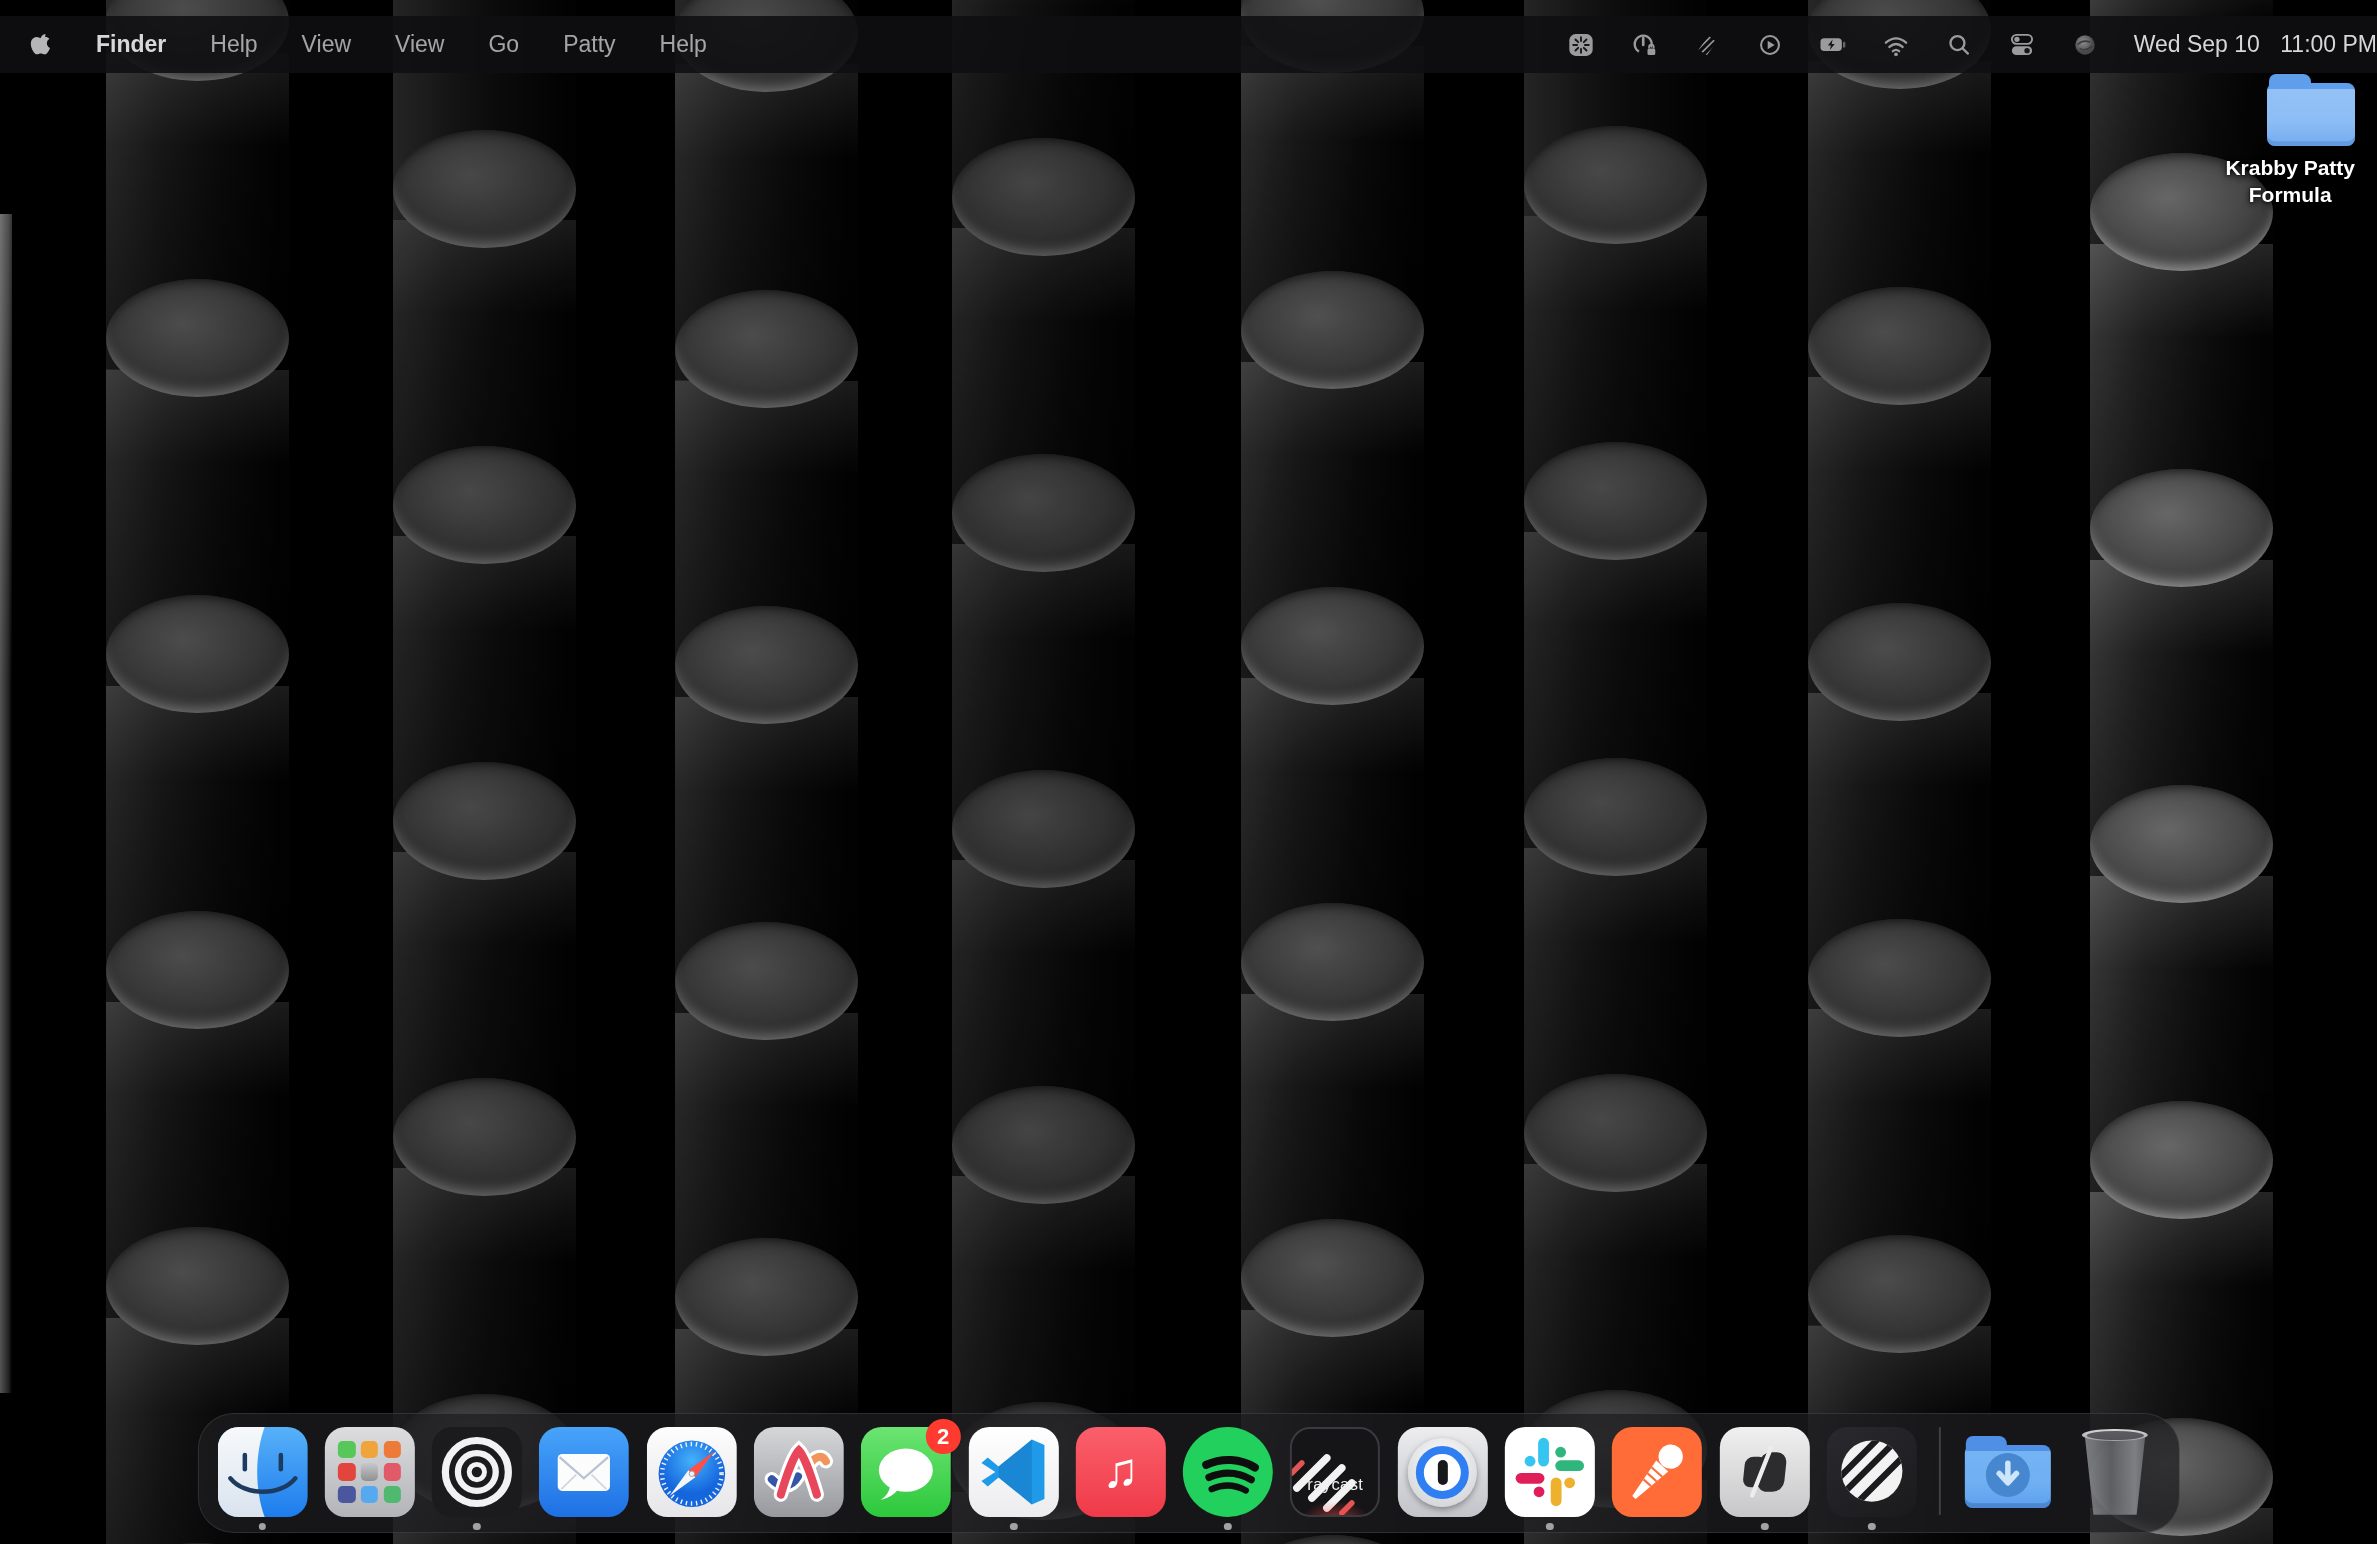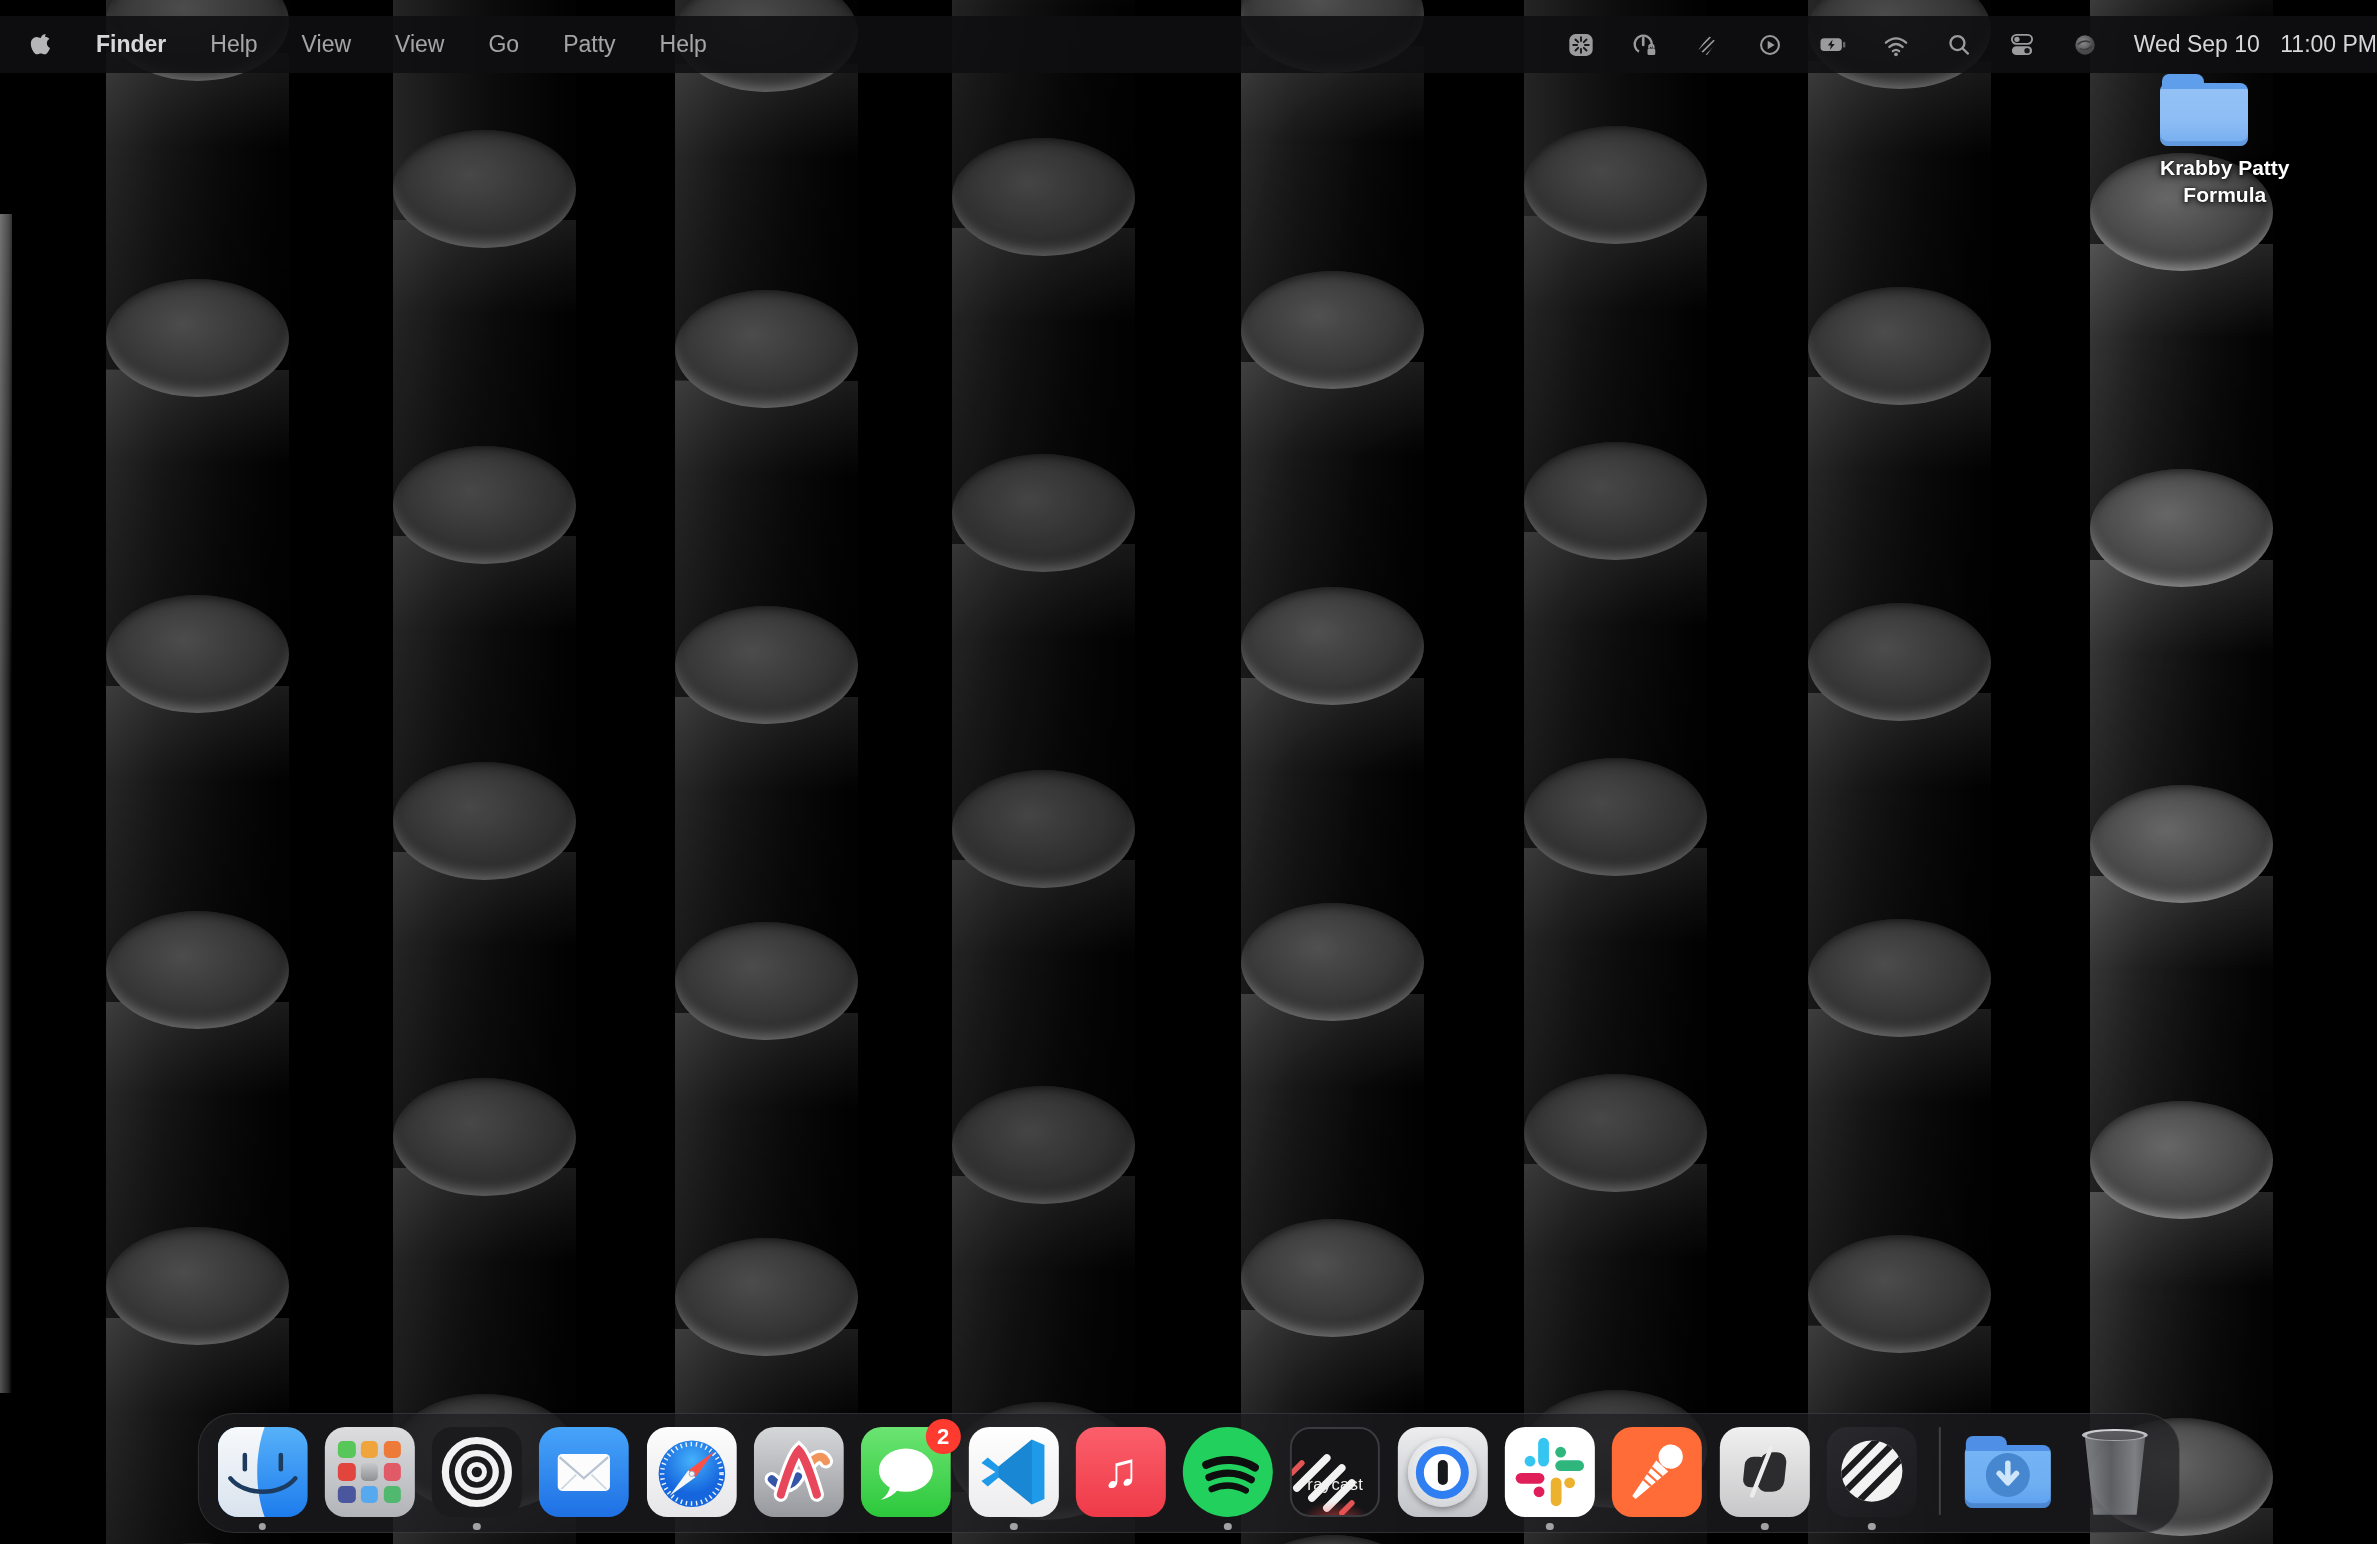--- a/index.html
+++ b/index.html
@@ -29,21 +29,21 @@
   .mb-apple svg{height:25px;width:22px;}
   .mb-item{cursor:default;}
   .mb-item.active{font-weight:700;color:rgba(244,244,246,.88);}
   .mb-right{margin-left:auto;display:flex;align-items:center;gap:35px;color:#9b9b9d;}
   .st-ic{display:flex;align-items:center;}
   .st-ic svg{height:28px;width:28px;}
   .mb-clock{display:flex;gap:20.4px;color:#d7d7d9;font-size:23px;}
 
   
   .desk-icon{position:absolute;top:74px;right:22px;width:195px;z-index:10;
-    display:flex;flex-direction:column;align-items:flex-start;}
+    display:flex;flex-direction:column;align-items:flex-end;}
   .folder{position:relative;width:88px;height:72px;}
   .folder .f-tab{position:absolute;top:0;left:1.6px;width:48%;height:17.3px;border-radius:7px 7.9px 0 0;}
   .folder .f-body{position:absolute;top:8.6px;left:0;right:0;bottom:0;border-radius:7.9px;}
   .folder-desktop .f-tab{background:#5f9eea;}
   .folder-desktop .f-body{background:linear-gradient(180deg,#5f9eea 0 9%,#93c1f6 9% 14%,#8cbdf5 60%,#75acf0);box-shadow:inset 0 -4.7px 0 rgba(82,138,210,.55);}
   .desk-label{margin-top:9.4px;text-align:center;color:#fff;font-weight:700;font-size:21px;line-height:1.25;
     text-shadow:0 1.6px 6.3px rgba(0,0,0,.95),0 0 2.4px rgba(0,0,0,.8);}
 
   
   .dock{position:absolute;bottom:11px;left:50%;transform:translateX(-50%);z-index:40;

